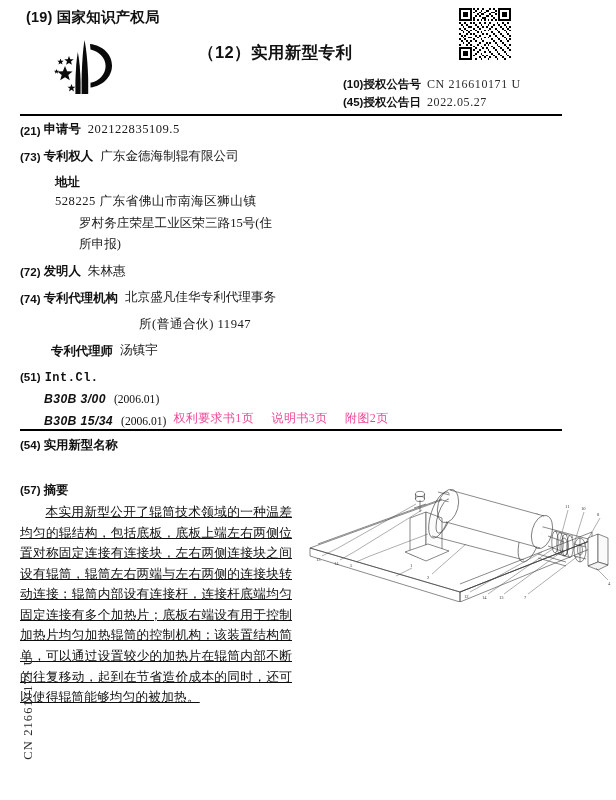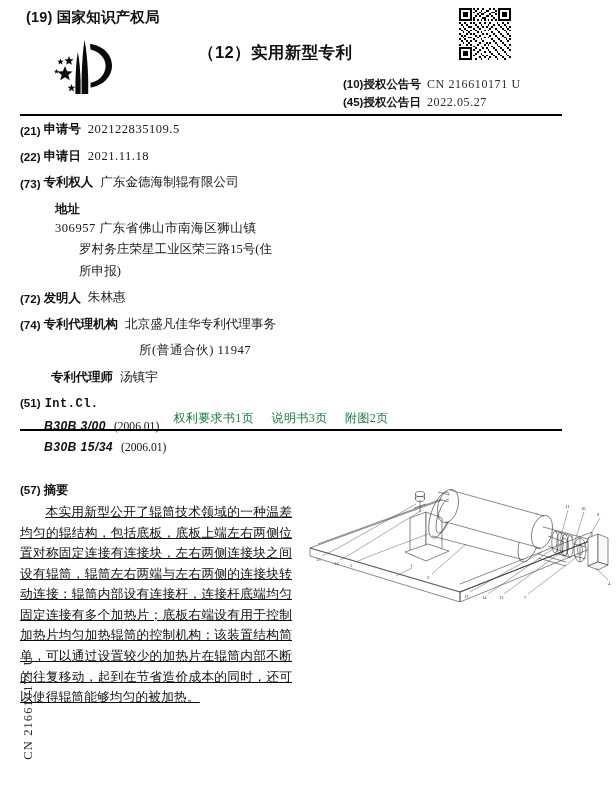--- a/index.html
+++ b/index.html
@@ -176,21 +176,21 @@
 
   
   .pagecount {
     position: absolute;
     left: 0;
     top: 410px;
     width: 562px;
     text-align: center;
     font-size: 12px;
     letter-spacing: 0.4px;
-    color: #15803d;
+    color: #ec4899;
   }
   .pagecount span { margin: 0 7px; }
 
   
   .sec54 {
     position: absolute;
     left: 20px;
     top: 437px;
     width: 270px;
   }
@@ -518,35 +518,30 @@
   <div class="rule r1"></div>
 
   <div class="biblio">
 
     <div class="bib-row">
       <span class="bib-code">(21)</span>
       <span class="bib-label">申请号</span>
       <span class="bib-value sp">202122835109.5</span>
     </div>
 
-    <div class="bib-row">
-      <span class="bib-code">(22)</span>
-      <span class="bib-label">申请日</span>
-      <span class="bib-value sp">2021.11.18</span>
-    </div>
 
     <div class="bib-block">
       <div class="bib-row">
         <span class="bib-code">(73)</span>
         <span class="bib-label">专利权人</span>
         <span class="bib-value">广东金德海制辊有限公司</span>
       </div>
       <div class="bib-sub indent-4">
         <span class="bib-label">地址</span>
-        <span class="bib-value sp">306957  广东省佛山市南海区狮山镇</span>
+        <span class="bib-value sp">528225  广东省佛山市南海区狮山镇</span>
       </div>
       <div class="bib-sub indent-2">
         <span class="bib-value">罗村务庄荣星工业区荣三路15号(住</span>
       </div>
       <div class="bib-sub indent-2">
         <span class="bib-value">所申报)</span>
       </div>
     </div>
 
     <div class="bib-row">
@@ -587,20 +582,24 @@
 
   <div class="pagecount">
     <span>权利要求书1页</span>
     <span>说明书3页</span>
     <span>附图2页</span>
   </div>
 
   <div class="rule r2"></div>
 
   <div class="sec54">
+    <div class="sec-head">
+      <span class="sec-code">(54)</span>
+      <span class="sec-label">实用新型名称</span>
+    </div>
   </div>
 
   <div class="sec57">
     <div class="sec-head">
       <span class="sec-code">(57)</span>
       <span class="sec-label">摘要</span>
     </div>
     <div class="abstract">本实用新型公开了辊筒技术领域的一种温差均匀的辊结构，包括底板，底板上端左右两侧位置对称固定连接有连接块，左右两侧连接块之间设有辊筒，辊筒左右两端与左右两侧的连接块转动连接；辊筒内部设有连接杆，连接杆底端均匀固定连接有多个加热片；底板右端设有用于控制加热片均匀加热辊筒的控制机构；该装置结构简单，可以通过设置较少的加热片在辊筒内部不断的往复移动，起到在节省造价成本的同时，还可以使得辊筒能够均匀的被加热。</div>
   </div>
 

